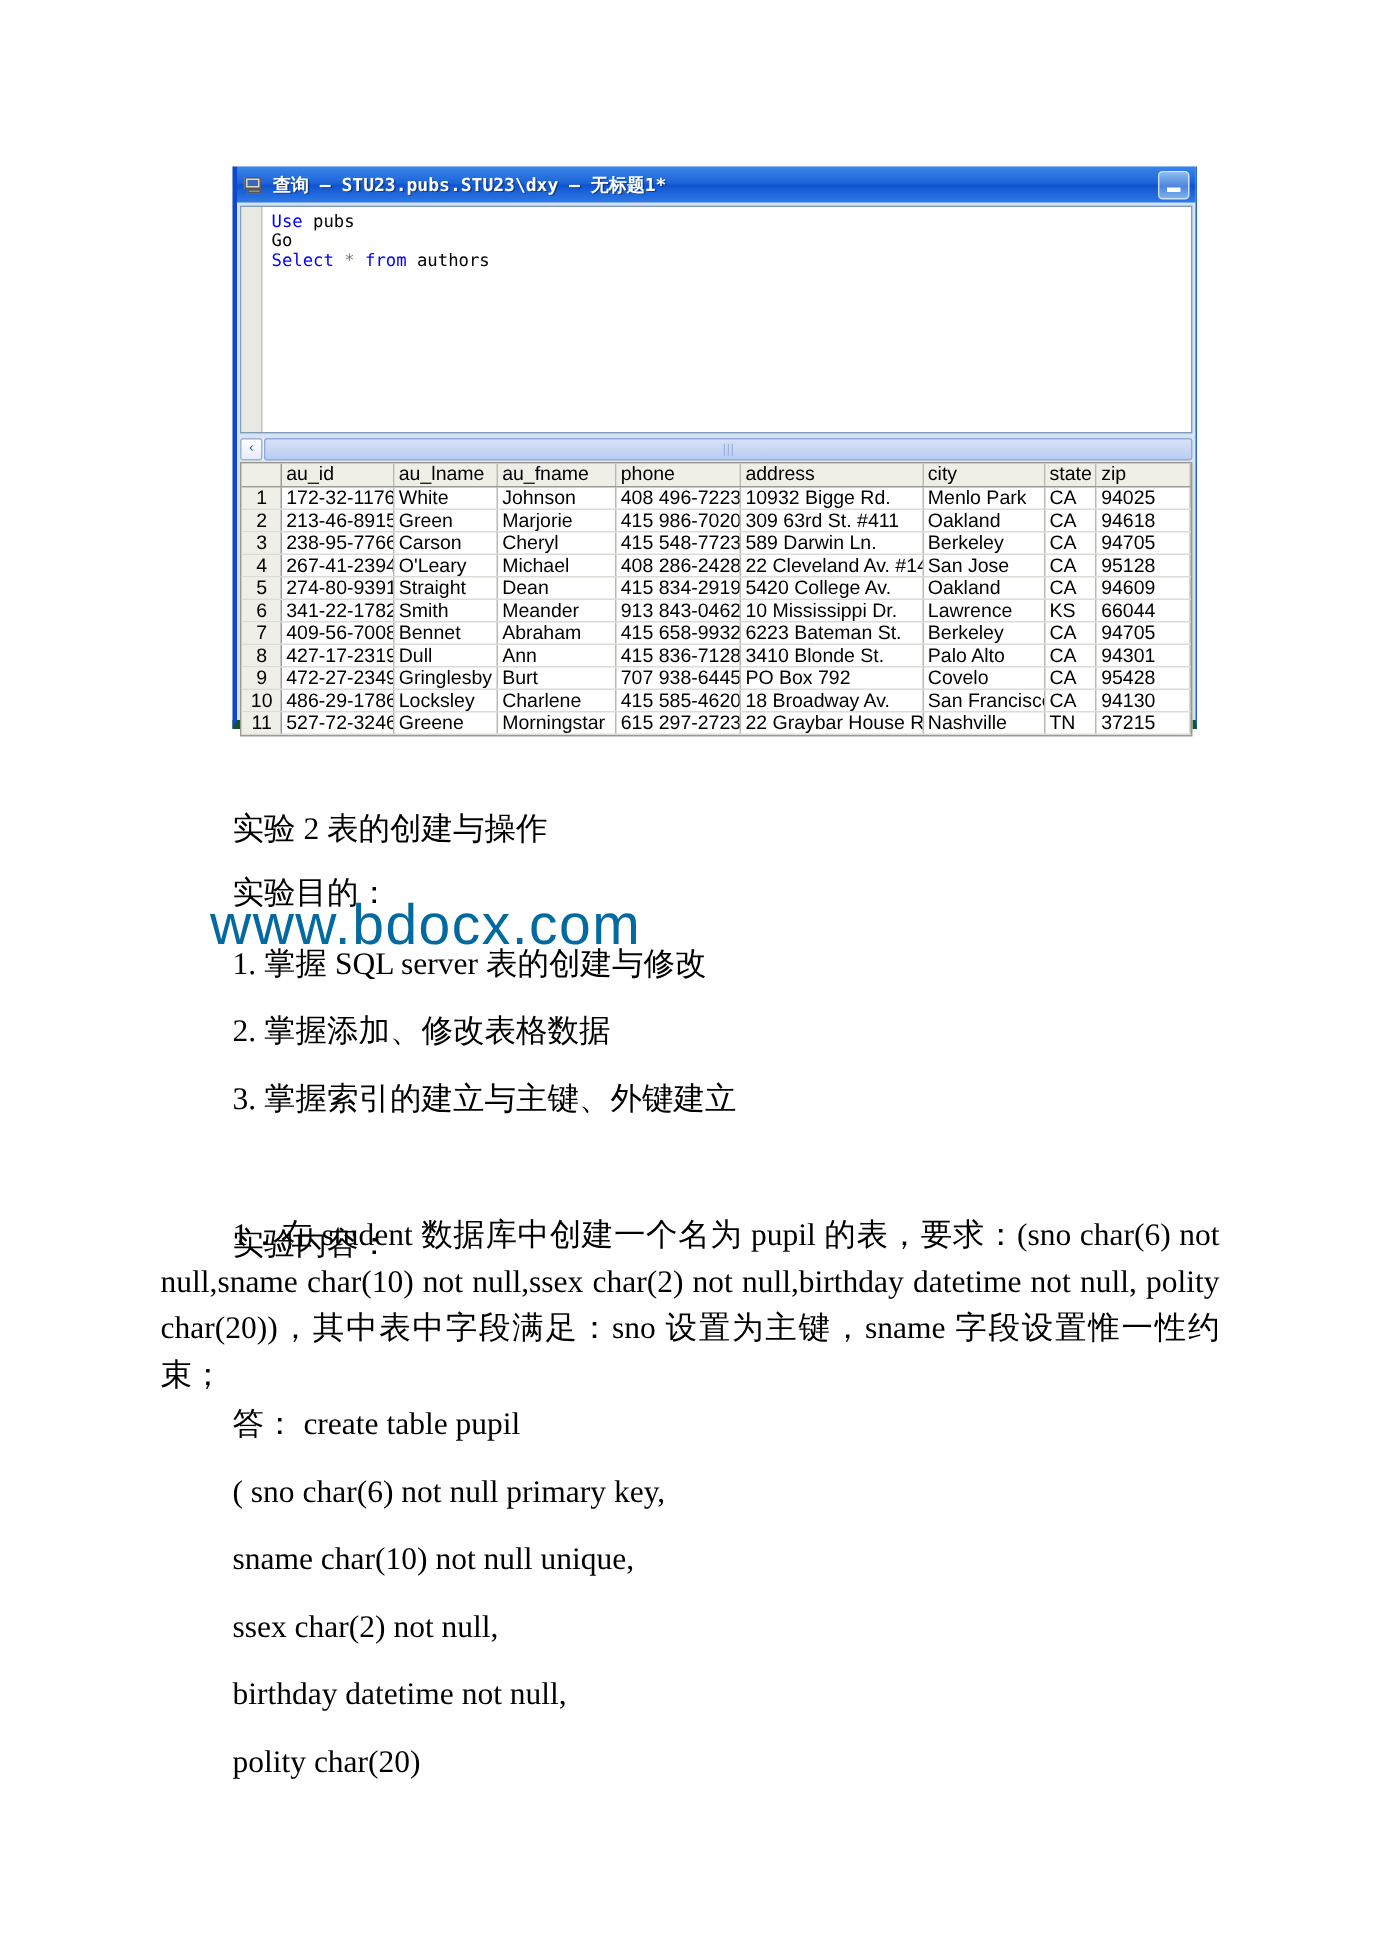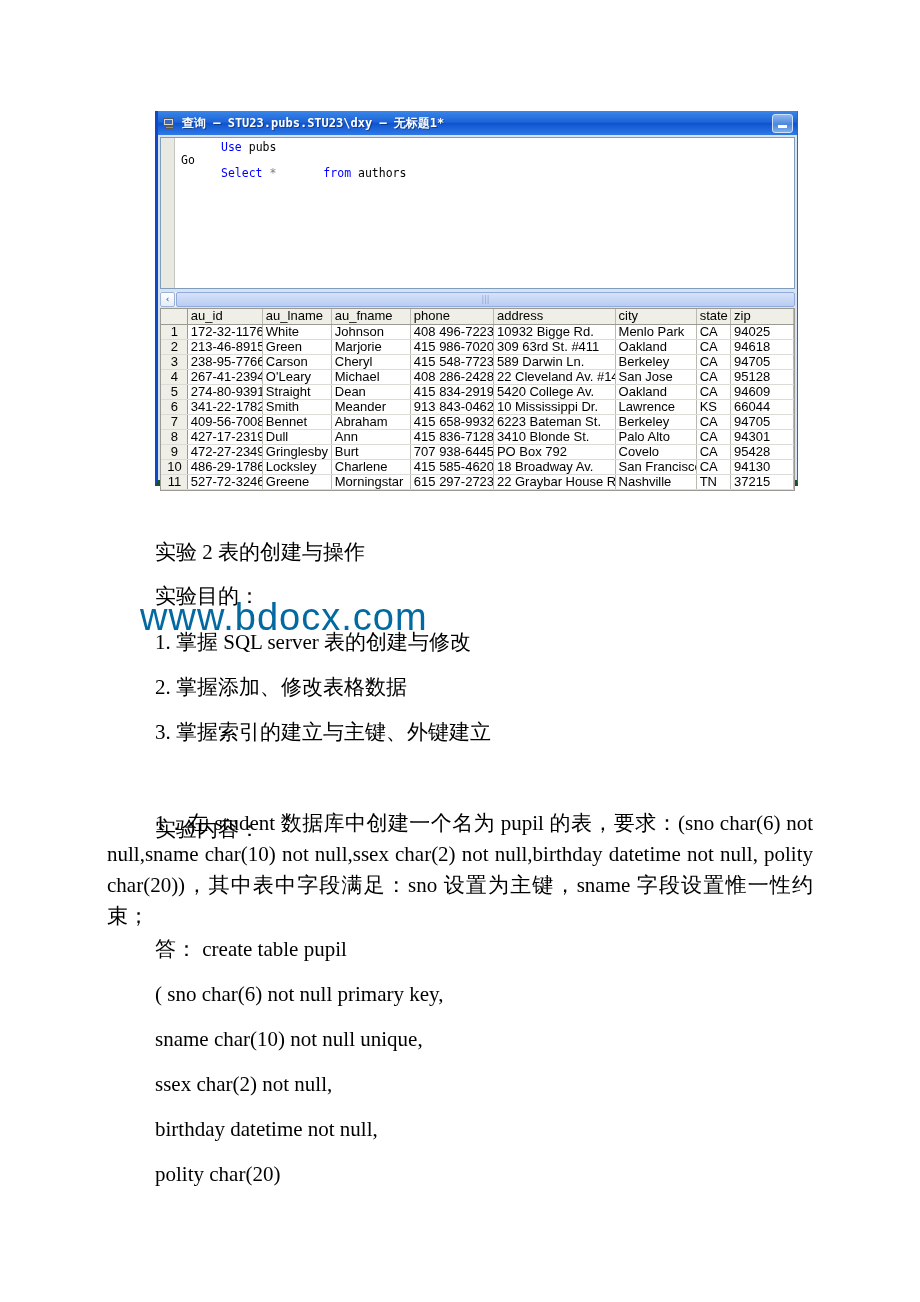--- a/index.html
+++ b/index.html
@@ -127,21 +127,21 @@
   }
   #editor-code {
     flex: 1 1 auto;
     padding: 3px 0 0 6px;
     font-family: "DejaVu Sans Mono", monospace;
     font-size: 11.5px;
     line-height: 13px;
     color: #000000;
     white-space: pre;
   }
-  .kw { color: #0000ff; margin-left: 40px; }
+  .kw { color: #0000ff; }
   .op { color: #7d7d7d; }
 
   
   #hscroll {
     margin: 3px 2px 1px 2px;
     height: 15px;
     background: #f2f2f0;
     display: flex;
     align-items: stretch;
   }

